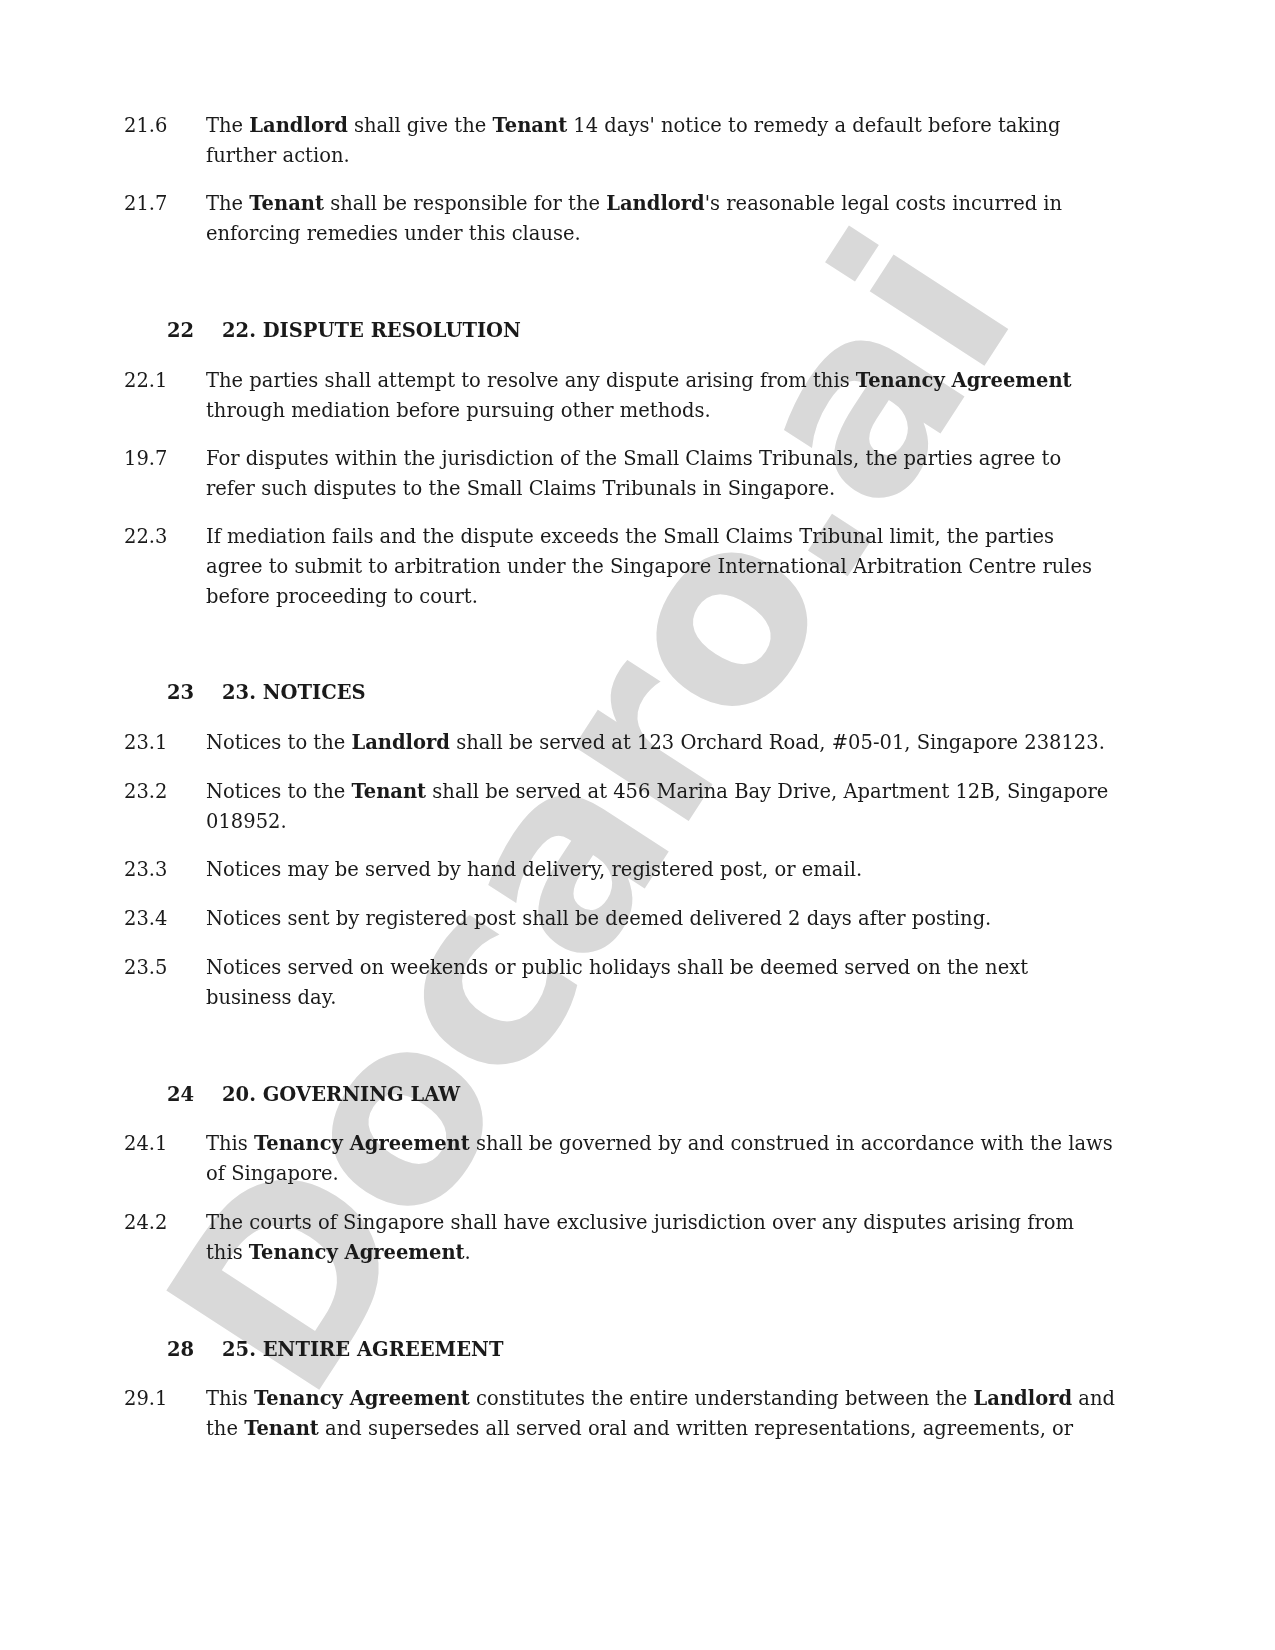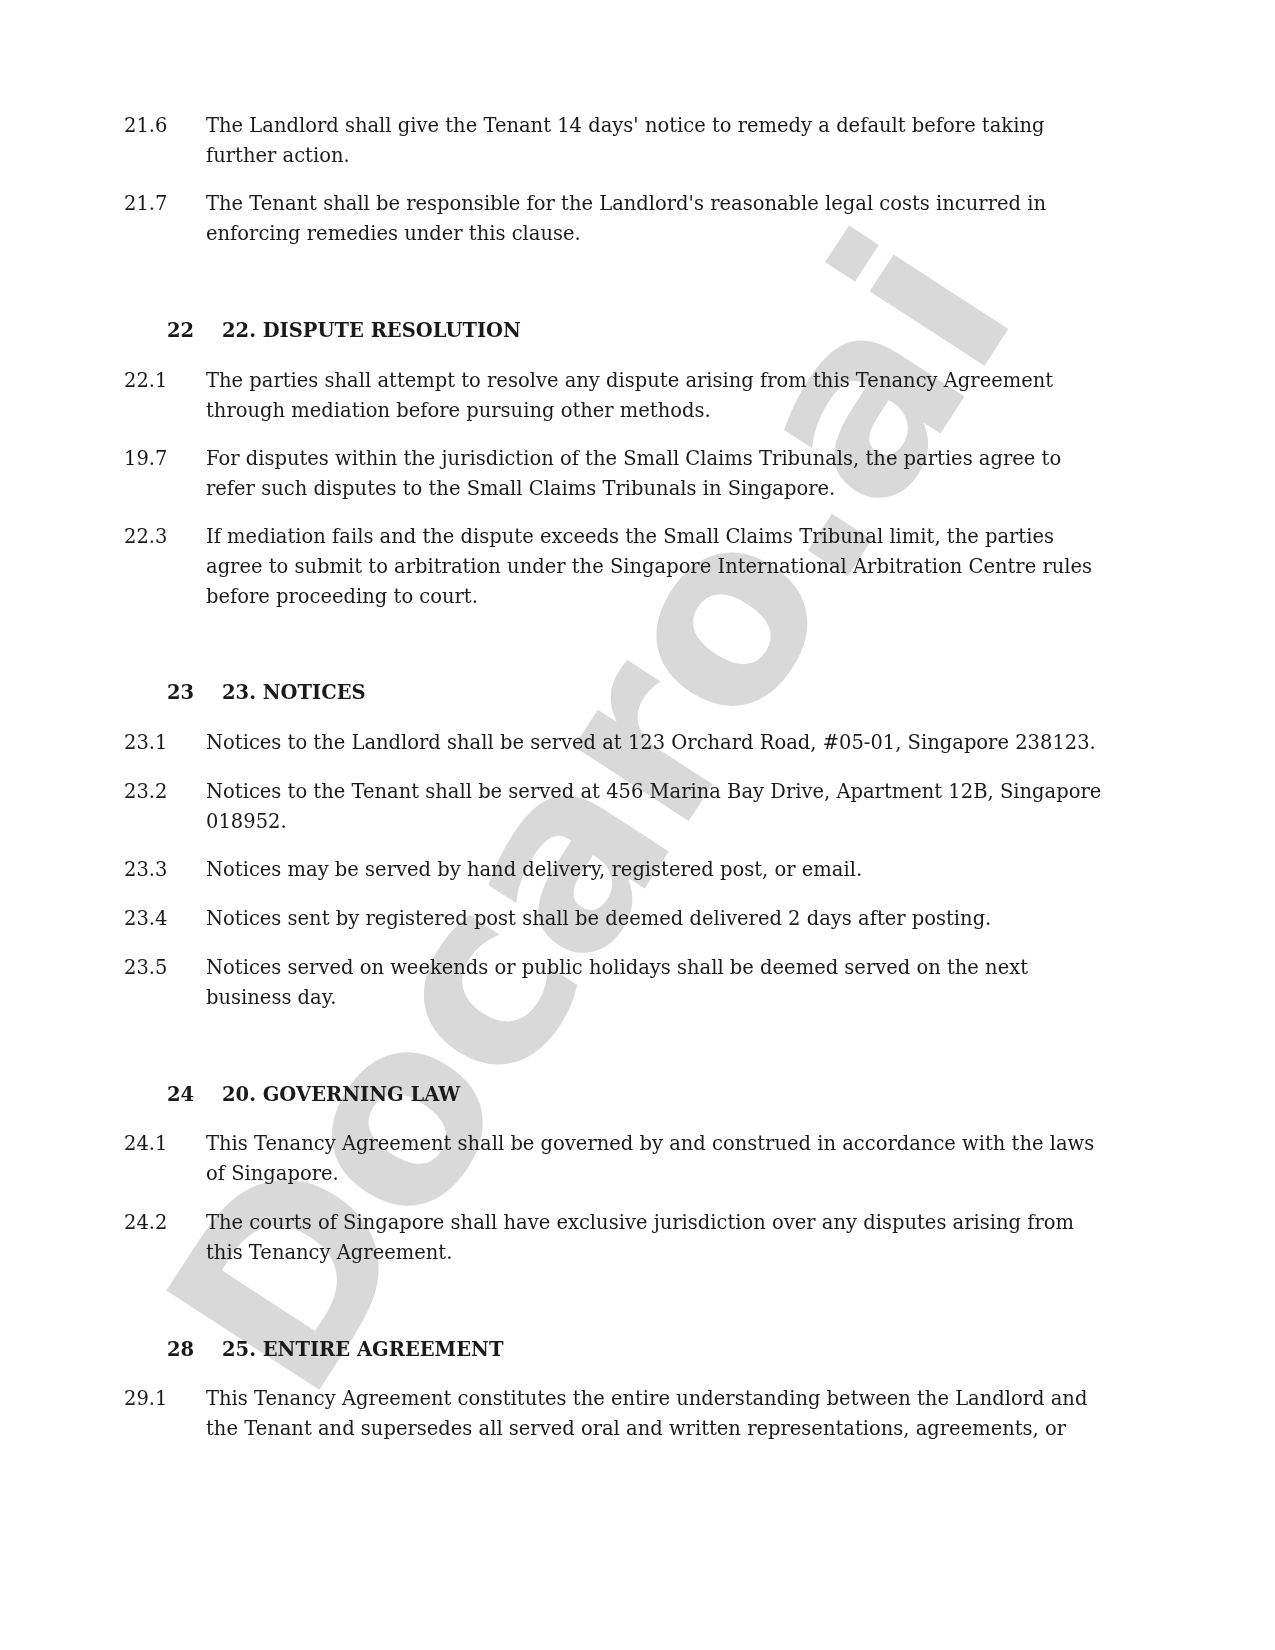--- a/index.html
+++ b/index.html
@@ -36,21 +36,21 @@
       left: 124px;
       width: 50px;
     }
     .txt {
       position: absolute;
       left: 206px;
       width: 910px;
     }
     .heading .num { left: 167px; font-weight: bold; }
     .heading .txt { font-weight: bold; margin-left: 16px; }
-    b { font-weight: normal; }
+    b { font-weight: bold; }
   </style>
 </head>
 <body>
 
 <div class="page">
   <div class="watermark">Docaro.ai</div>
 
   <div class="content">
 
     <div class="item" style="top:111px;">

